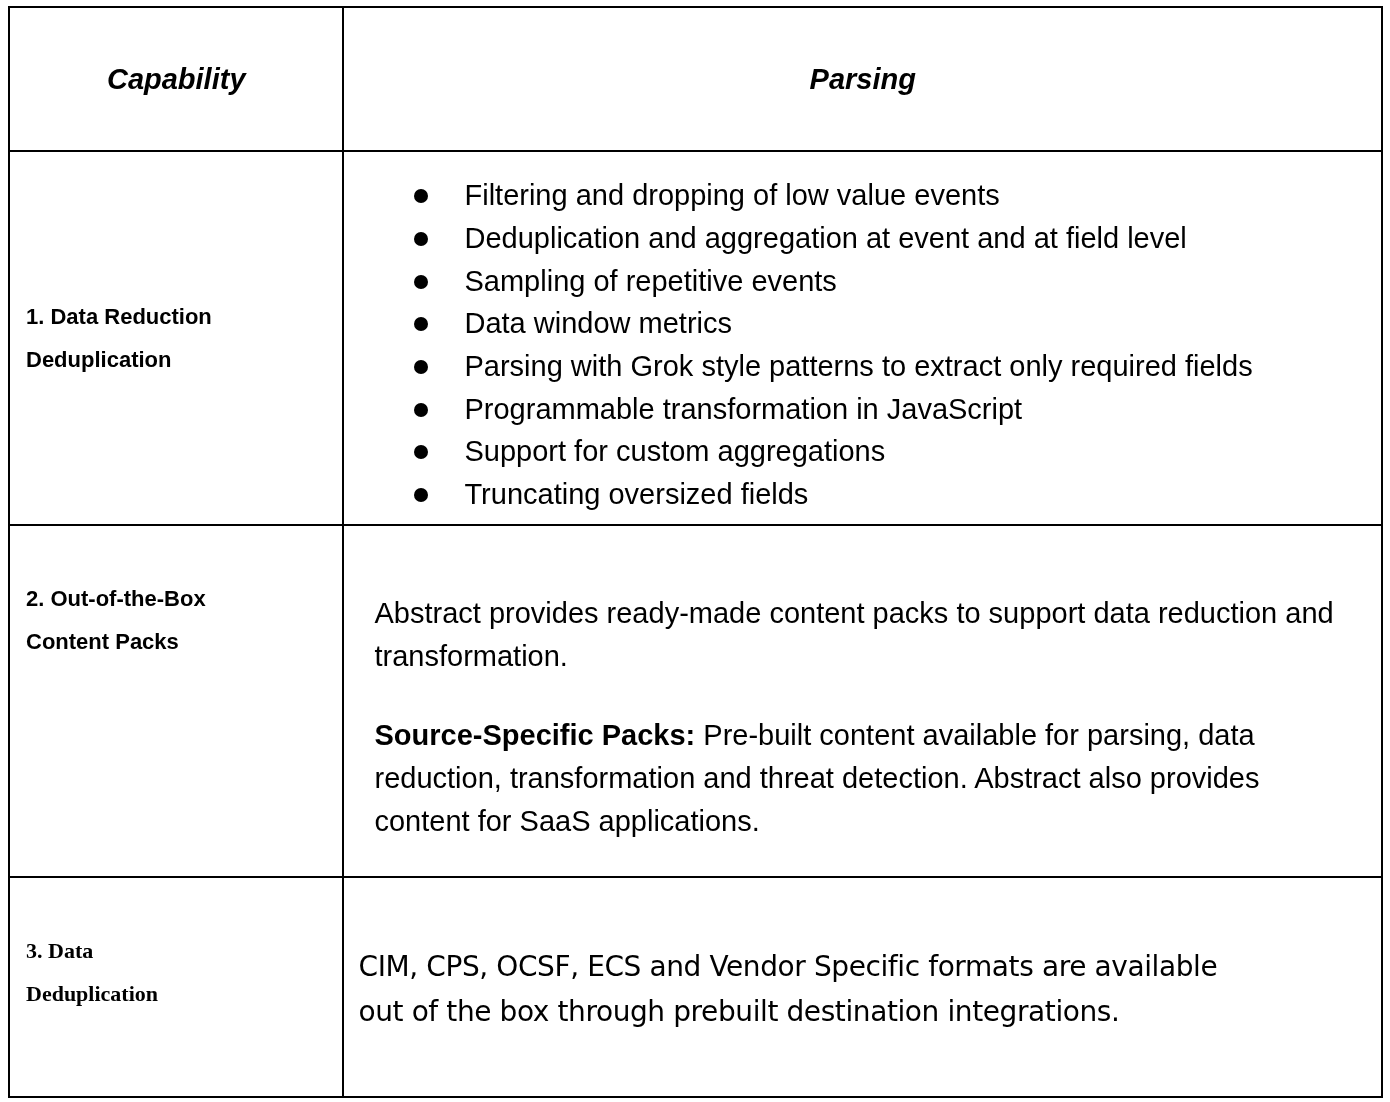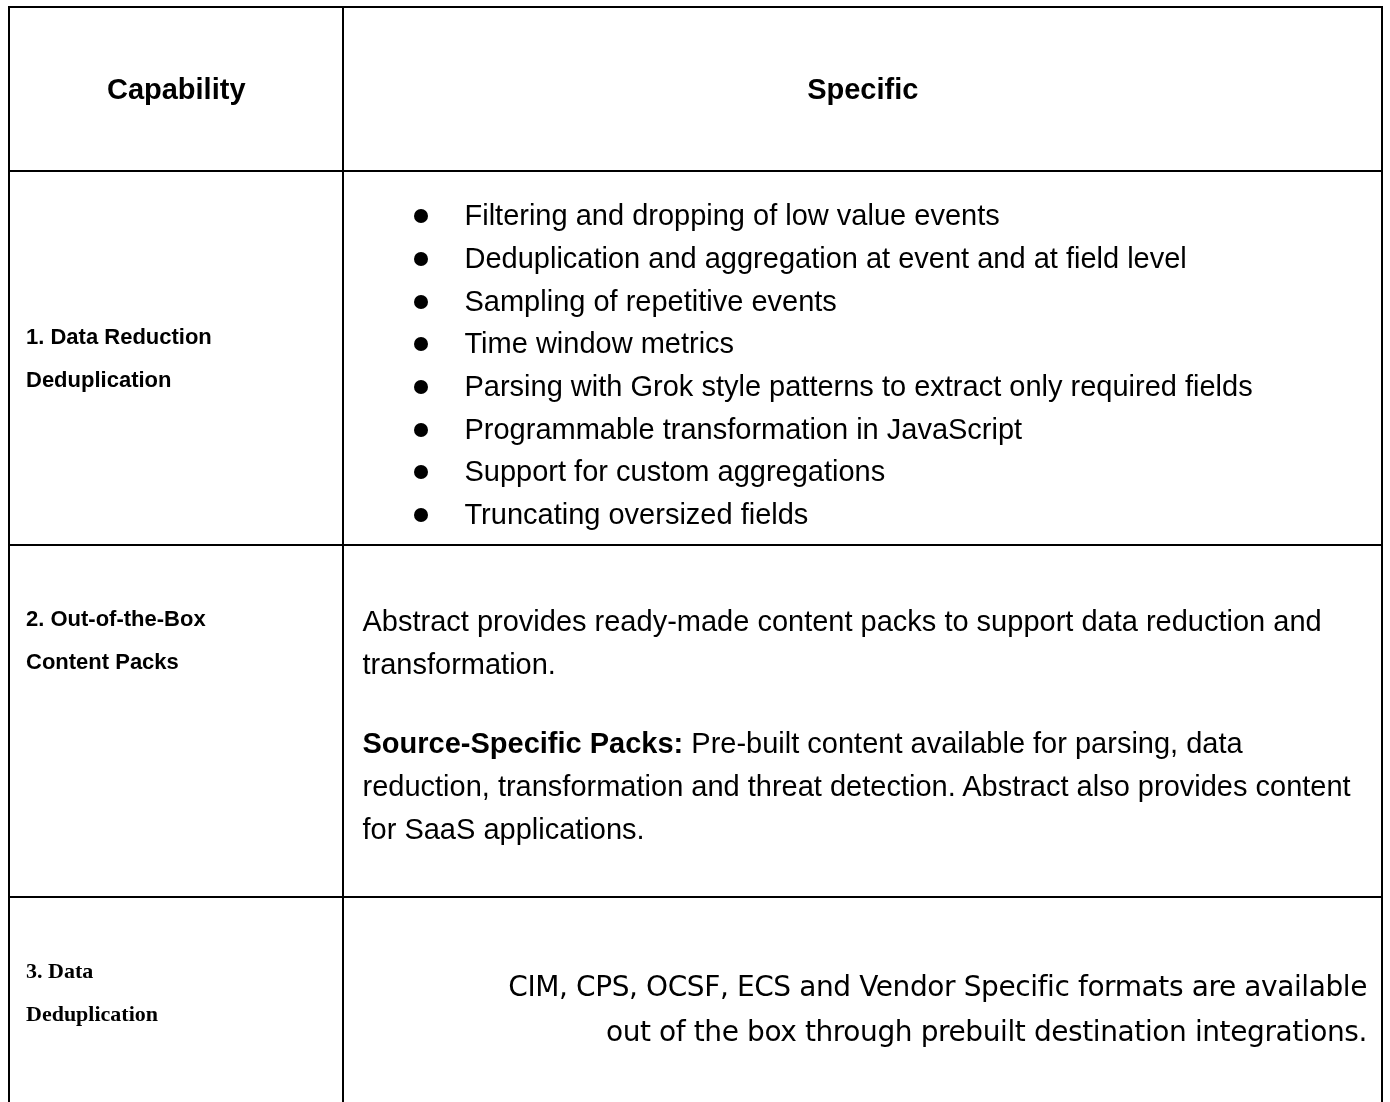--- a/index.html
+++ b/index.html
@@ -23,21 +23,21 @@
       table-layout: fixed;
       width: 1375px;
     }
     .cap-table td, .cap-table th {
       border: 2px solid #000000;
       vertical-align: middle;
       padding: 0;
     }
     .col-cap { width: 334px; }
     .col-det { width: 1037px; }
-    .header-row { height: 164px; }
+    .header-row { height: 144px; font-style: italic; }
     .header-row th {
       font-size: 29px;
       font-weight: bold;
       text-align: center;
     }
     .row-1 { height: 374px; }
     .row-2 { height: 352px; border-radius: 9px; }
     .row-3 { height: 220px; }
     .cap-cell {
       font-size: 22px;
@@ -69,58 +69,57 @@
       border-radius: 50%;
       background: #000000;
     }
     .detail-cell {
       font-size: 29px;
       line-height: 43px;
       padding-left: 14px !important;
       padding-right: 14px !important;
     }
     .row-2 .detail-cell { vertical-align: top; padding-top: 50px !important; }
-    .detail-cell p { margin: 4px; }
+    .detail-cell p { margin: 16px; }
     .detail-cell p + p { margin-top: 36px; }
     .row-3 .detail-cell {
       font-family: "DejaVu Sans", sans-serif;
       font-size: 28px;
       line-height: 45px;
       vertical-align: top;
       padding-top: 66px !important;
       letter-spacing: -0.4px;
-      text-align: right;
     }
     .row-3 .detail-cell span.line { display: block; white-space: nowrap; }
   </style>
 </head>
 <body>
 
 <table class="cap-table">
   <colgroup>
     <col class="col-cap">
     <col class="col-det">
   </colgroup>
   <tbody>
       <tr class="header-row">
     <th>Capability</th>
-    <th>Specific</th>
+    <th>Parsing</th>
   </tr>
 
   <tr class="row-1">
     <td class="cap-cell">
       <div>1. Data Reduction</div>
       <div>Deduplication</div>
     </td>
     <td>
       <ul class="bullet-list">
         <li><span class="bullet-dot"></span><span>Filtering and dropping of low value events</span></li>
         <li><span class="bullet-dot"></span><span>Deduplication and aggregation at event and at field level</span></li>
         <li><span class="bullet-dot"></span><span>Sampling of repetitive events</span></li>
-        <li><span class="bullet-dot"></span><span>Time window metrics</span></li>
+        <li><span class="bullet-dot"></span><span>Data window metrics</span></li>
         <li><span class="bullet-dot"></span><span>Parsing with Grok style patterns to extract only required fields</span></li>
         <li><span class="bullet-dot"></span><span>Programmable transformation in JavaScript</span></li>
         <li><span class="bullet-dot"></span><span>Support for custom aggregations</span></li>
         <li><span class="bullet-dot"></span><span>Truncating oversized fields</span></li>
       </ul>
     </td>
   </tr>
 
   <tr class="row-2">
     <td class="cap-cell">

